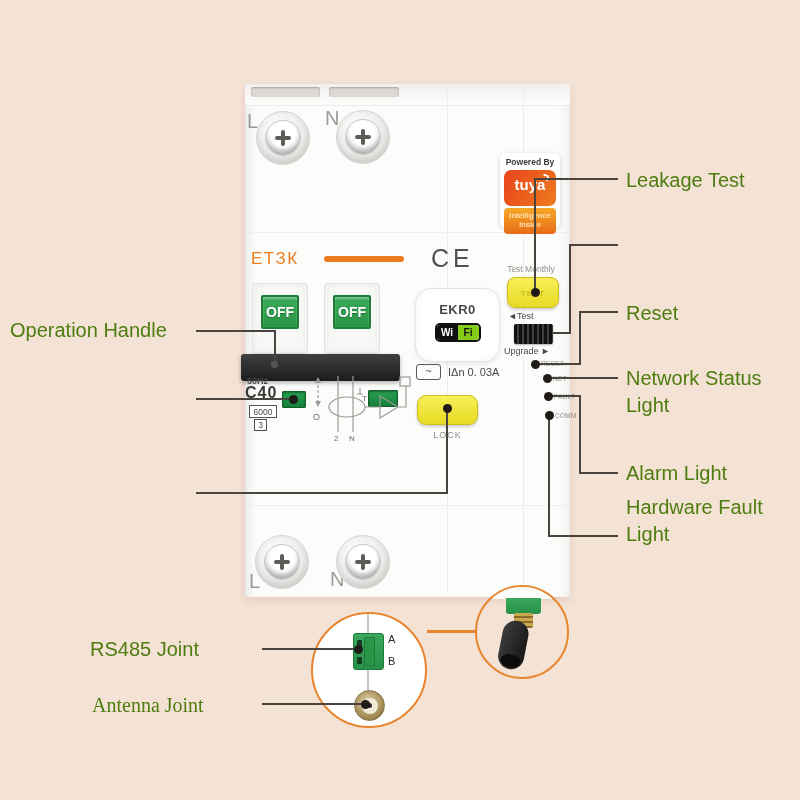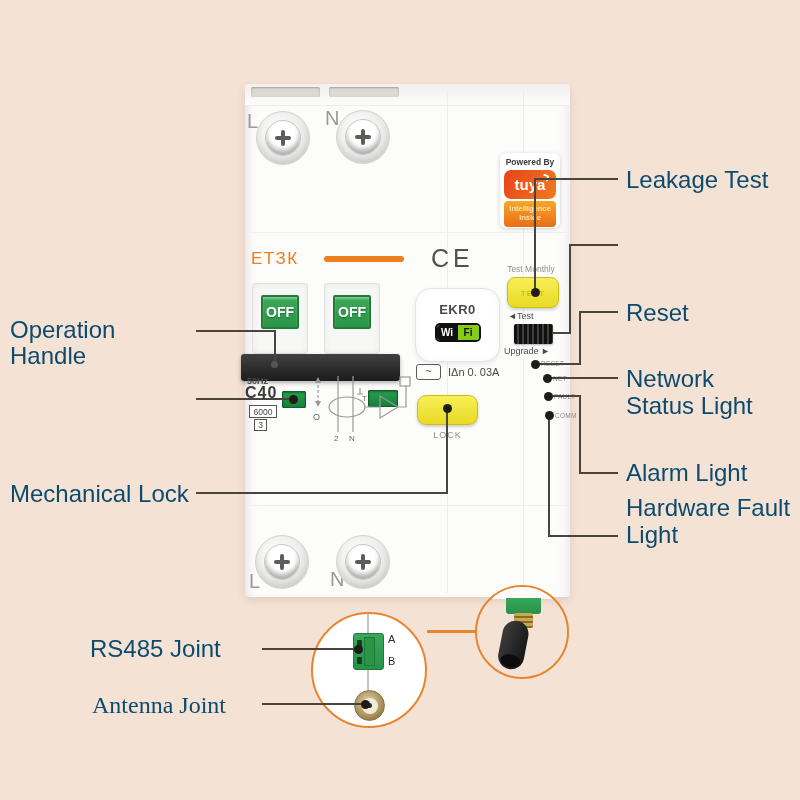--- a/index.html
+++ b/index.html
@@ -34,21 +34,21 @@
 
   
   .brand { position:absolute; font-size:17px; font-weight:400; color:#ee7d1d; letter-spacing:1.5px; }
   .brand-dash { position:absolute; height:6px; border-radius:3px; background:#ee7d1d; }
   .ce { position:absolute; font-size:25px; font-weight:400; color:#515151; letter-spacing:4px; }
 
   
   .tuya { position:absolute; left:255px; top:69px; width:60px; height:75px; background:#fff;
           border-radius:6px; box-shadow:0 1px 4px rgba(0,0,0,.18); text-align:center; }
   .tuya .pby { font-size:8.5px; font-weight:700; color:#3a3a3a; margin-top:4px; }
-  .tuya .logo { position:relative; margin:3px auto 0; width:52px; height:29px; border-radius:7px;
+  .tuya .logo { position:relative; margin:3px auto 0; width:52px; height:36px; border-radius:7px;
           background:linear-gradient(120deg,#e8431d,#ef7b1c); color:#fff; font-weight:800;
           font-size:15px; line-height:29px; }
   .tuya .arc { position:absolute; right:7px; top:4px; width:8px; height:8px;
           border:2px solid transparent; border-top:2px solid #fff; border-right:2px solid #fff;
           border-radius:50%; transform:rotate(18deg); }
   .tuya .intel { margin:2px auto 0; width:52px; height:26px; border-radius:4px; padding-top:3px;
           background:linear-gradient(#f6a827,#e96c17); color:#ffe3b3; font-weight:700;
           font-size:7.5px; line-height:1.25; }
 
   
@@ -93,21 +93,21 @@
   .r-freq { position:absolute; left:2px; top:292px; font-size:9px; font-weight:700; color:#4a4a48; }
   .r-cur  { position:absolute; left:0; top:300px; font-size:16px; font-weight:700; color:#3a3a38; letter-spacing:1px; }
   .r-box  { position:absolute; border:1px solid #55554f; font-size:8.5px; color:#4a4a48;
             text-align:center; background:#fff; }
   .ind-window { position:absolute; background:linear-gradient(#27a050,#17803c); border:1px solid #10602a;
             border-radius:1px; box-shadow:inset 0 1px 2px rgba(0,0,0,.35); }
 
   
   .cl { position:absolute; background:#4a443e; }
   .dot { position:absolute; width:9px; height:9px; border-radius:50%; background:#1f1b18; }
-  .callout { position:absolute; font-size:24px; color:#0c4a6e; line-height:26px; }
+  .callout { position:absolute; font-size:20px; color:#4d7c0f; line-height:26px; }
   .callout.rt { text-align:left; }
 
   
   .mag { position:absolute; border:2.5px solid #e8852f; border-radius:50%; }
   .mag1 { left:311px; top:612px; width:116px; height:116px; background:#fff; }
   .mag2 { left:475px; top:585px; width:94px; height:94px; background:transparent; overflow:hidden; }
   .stem { position:absolute; width:1.5px; background:#c6c6c2; }
   .rs485 { position:absolute; left:40px; top:19px; width:31px; height:37px;
            background:linear-gradient(#3aa85a,#27914a); border:1px solid #1d7a38; border-radius:3px; }
   .rs485 .mid { position:absolute; left:10px; top:3px; width:11px; height:29px; background:#2a9447;
@@ -312,21 +312,20 @@
   <div class="cl" style="left:548px;top:535px;width:70px;height:2px;"></div>
   <div class="dot" style="left:545px;top:411px;"></div>
 
   <div class="cl" style="left:262px;top:648px;width:95px;height:2px;"></div>
   <div class="dot" style="left:354px;top:645px;"></div>
 
   <div class="cl" style="left:262px;top:703px;width:101px;height:2px;"></div>
   <div class="dot" style="left:361px;top:700px;"></div>
 
   <div class="callout rt" style="right:610px;top:317px;width:180px;">Operation Handle</div>
-  <div class="callout rt" style="right:610px;top:481px;width:180px;">Mechanical Lock</div>
 
   <div class="callout" style="left:626px;top:167px;">Leakage Test</div>
   <div class="callout" style="left:626px;top:300px;">Reset</div>
   <div class="callout" style="left:626px;top:365px;width:160px;line-height:27px;">Network Status Light</div>
   <div class="callout" style="left:626px;top:460px;">Alarm Light</div>
   <div class="callout" style="left:626px;top:494px;width:172px;line-height:27px;">Hardware Fault Light</div>
 
   <div class="callout rt" style="right:550px;top:636px;width:160px;">RS485 Joint</div>
   <div class="callout rt" style="right:548px;top:692px;width:160px;font-family:Liberation Serif, serif;">Antenna Joint</div>
 </div>

